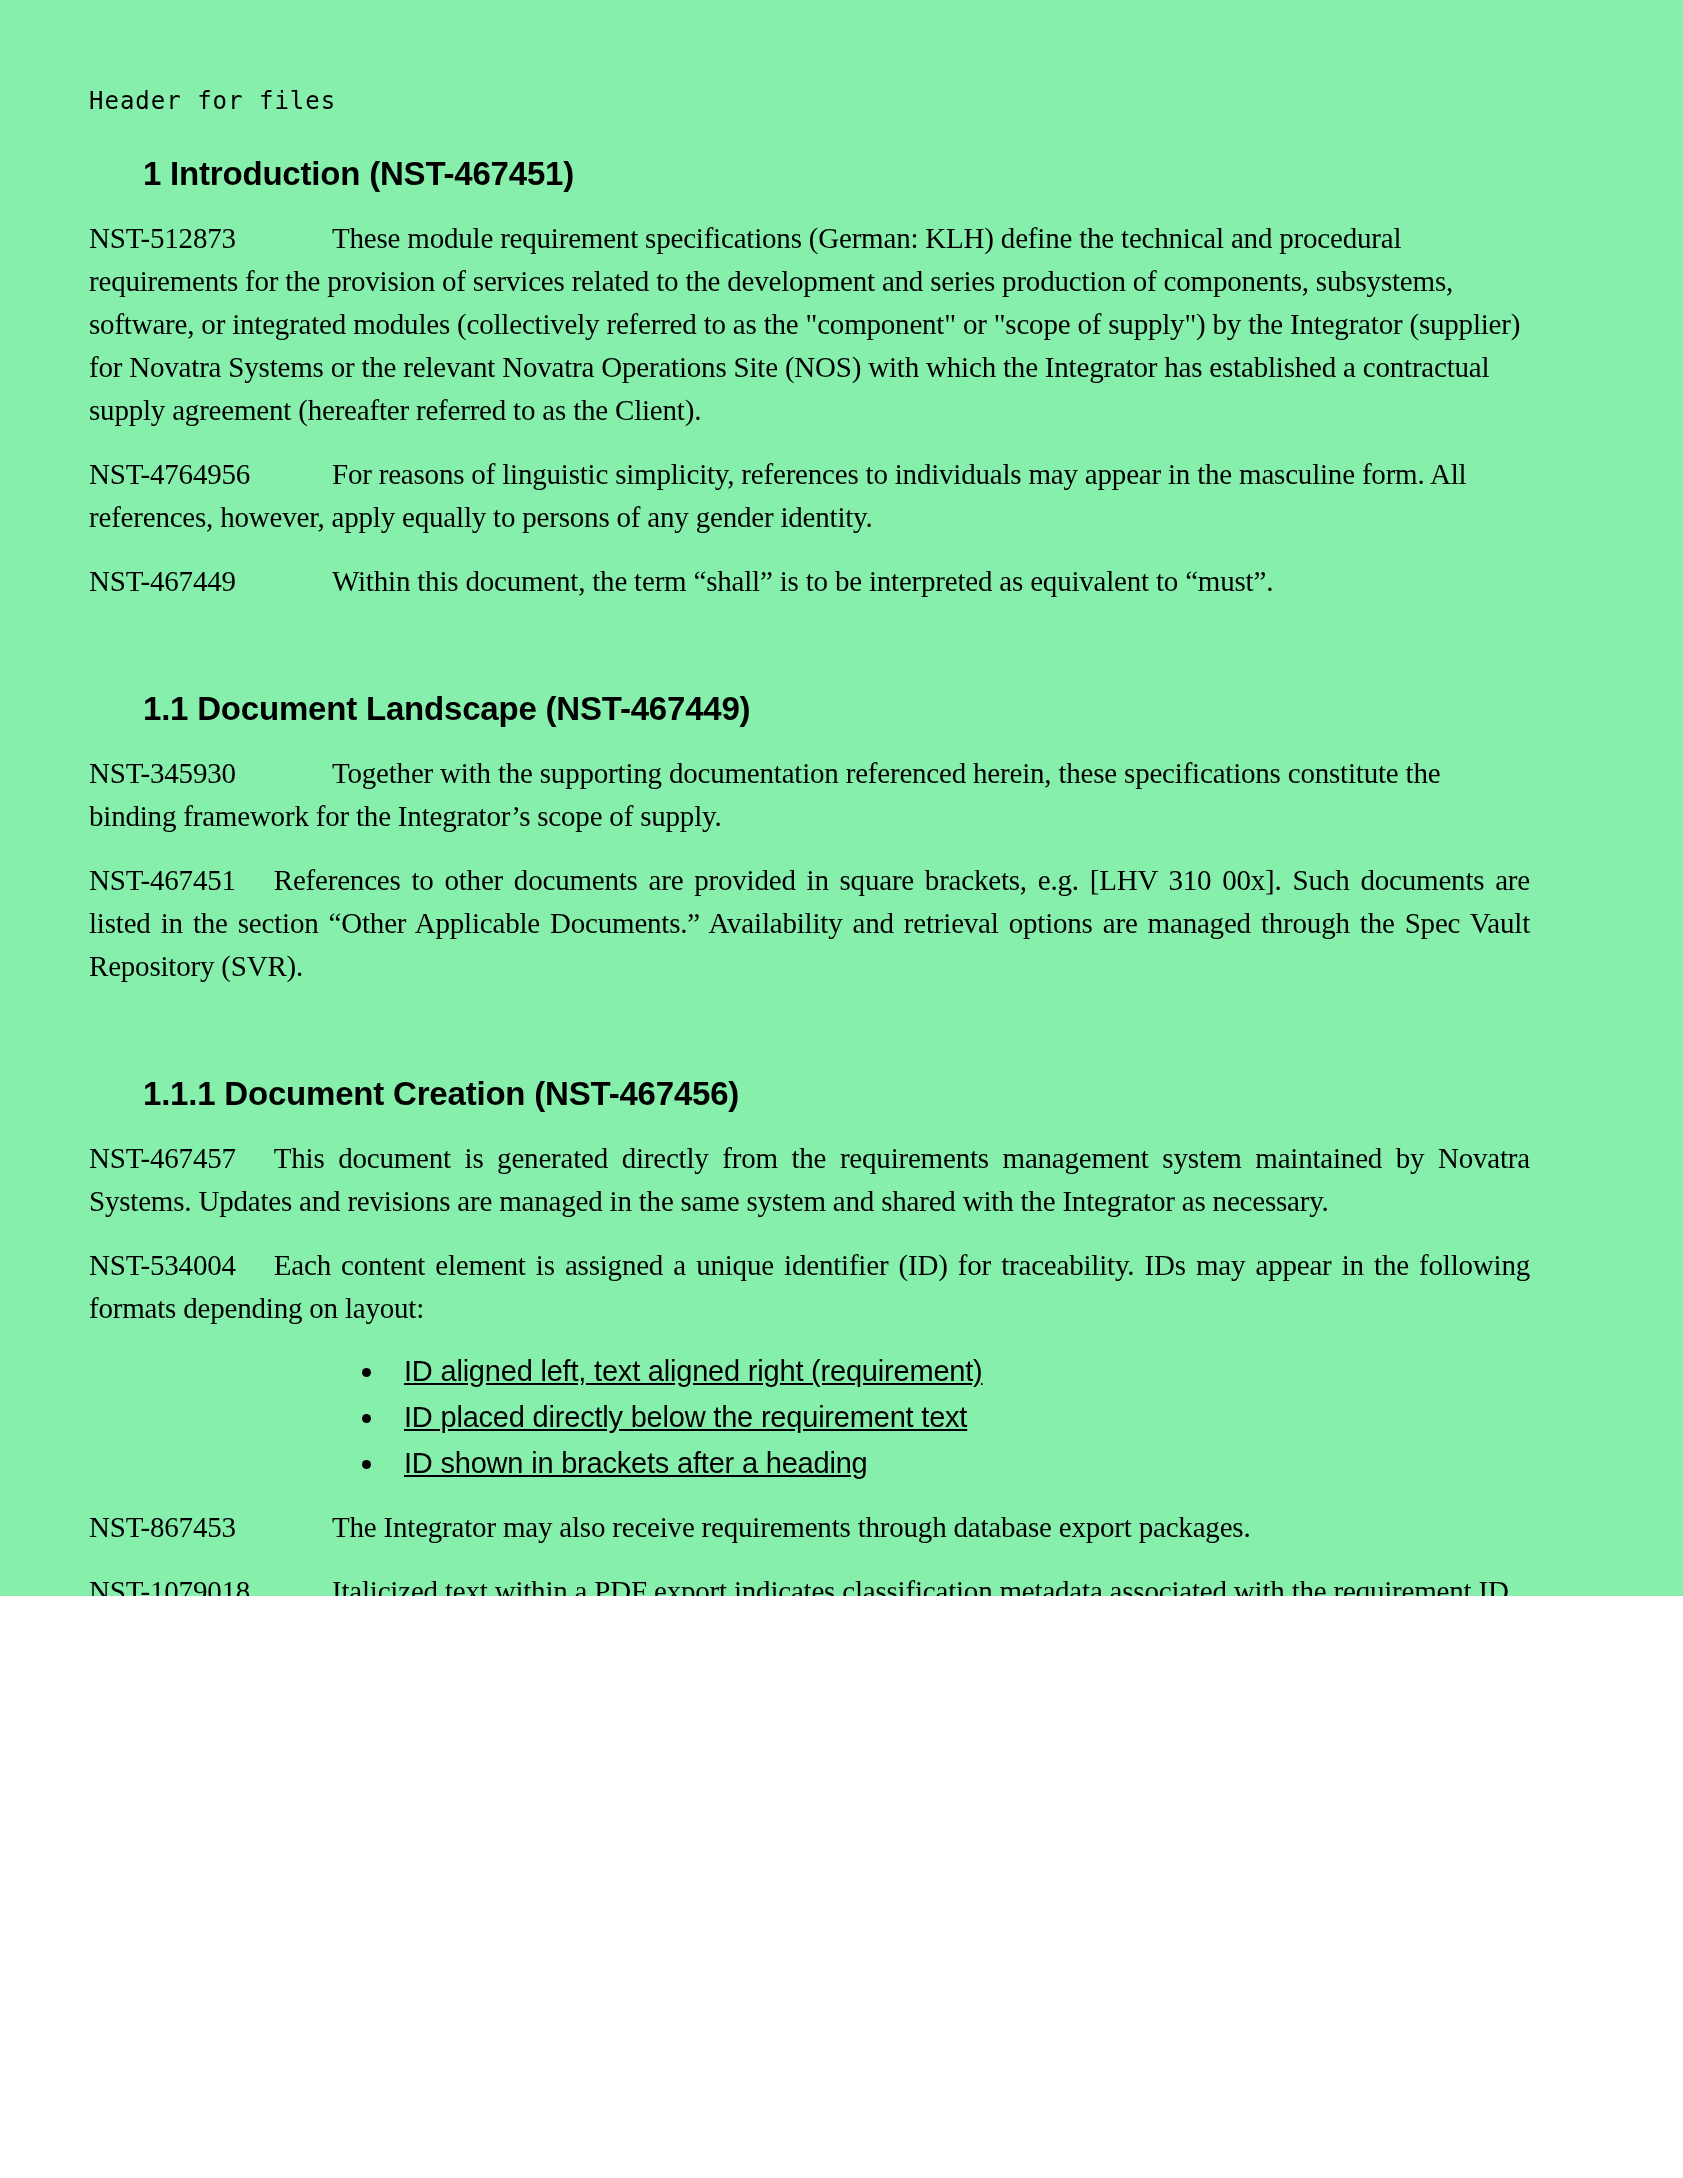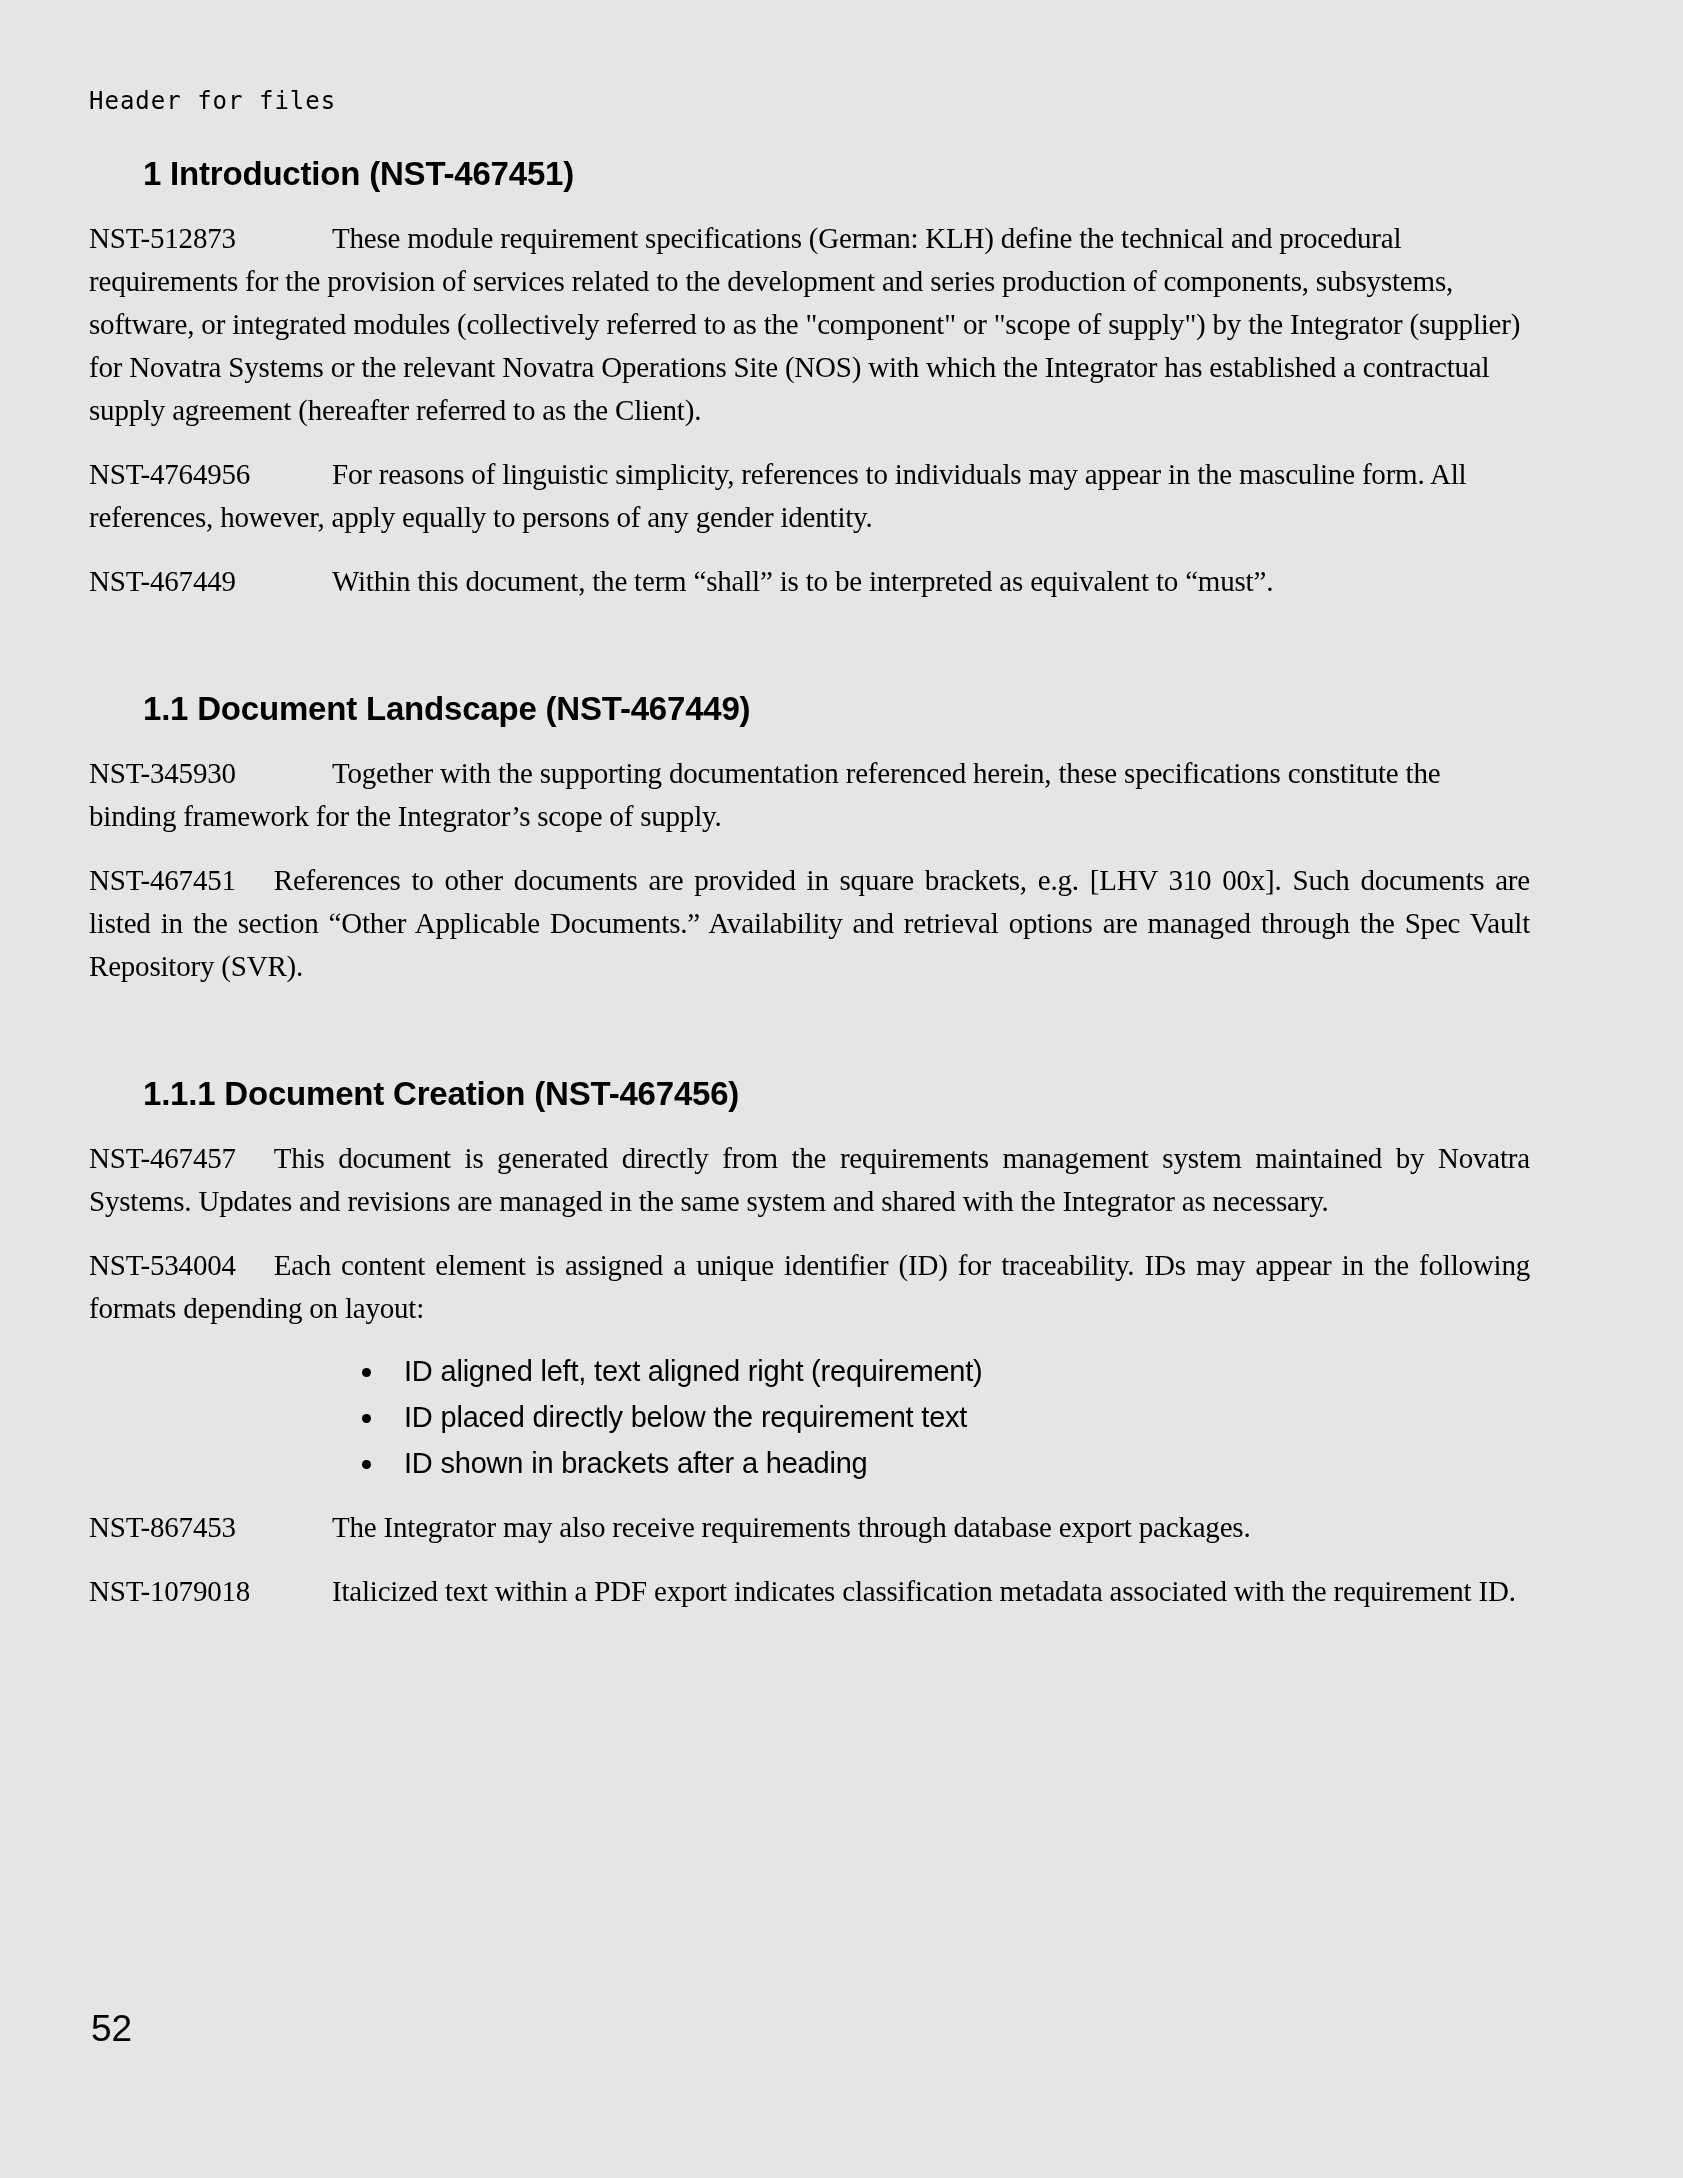--- a/index.html
+++ b/index.html
@@ -1,20 +1,20 @@
 <!DOCTYPE html>
 <html><head>
 <meta charset="utf-8">
 <style>
   html, body { margin: 0; padding: 0; background: #ffffff; }
   .page {
     position: relative;
     width: 1683px;
-    height: 2178px;
-    background: #e5e5e5;
+    height: 1596px;
+    background: #86efac;
     color: #000000;
     font-family: "Liberation Sans", sans-serif;
     font-size: 29px;
     line-height: 43px;
     box-sizing: border-box;
     padding: 87px 153px 0 89px;
     overflow: hidden;
     letter-spacing: -0.2px;
   }
   .doc-header {
@@ -41,20 +41,21 @@
   .rid.j { padding-right: 38px; }
   p.justify { text-align: justify; }
   ul.fmt-list {
     margin: 20px 0 0 0;
     padding-left: 297px;
     list-style: disc;
   }
   ul.fmt-list li {
     padding-left: 18px;
     margin-bottom: 3px;
+    text-decoration: underline;
   }
   .page-number {
     position: absolute;
     left: 91px;
     top: 2012px;
     font-size: 37px;
     line-height: 34px;
     letter-spacing: 0;
   }
 </style>

